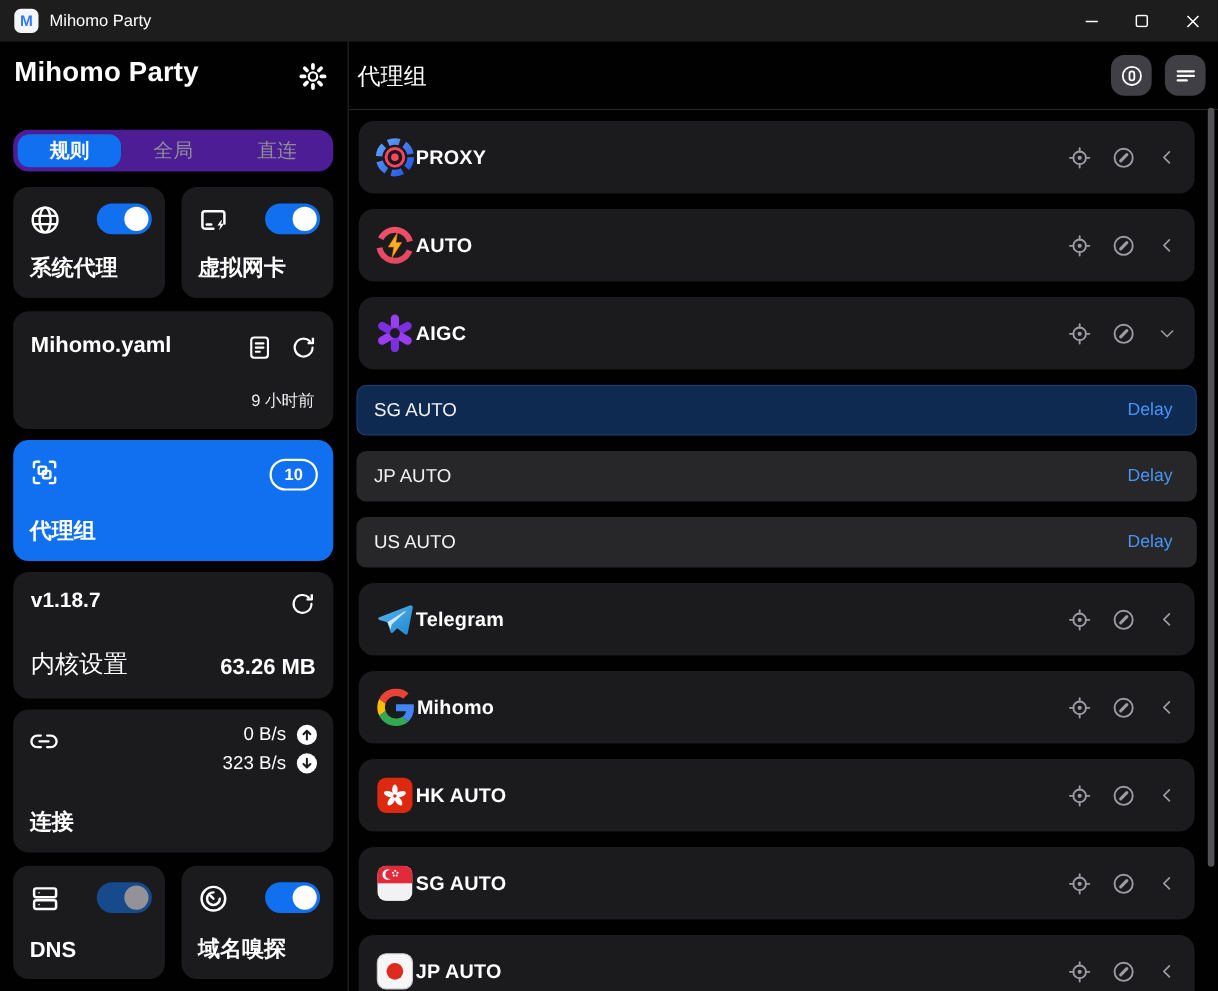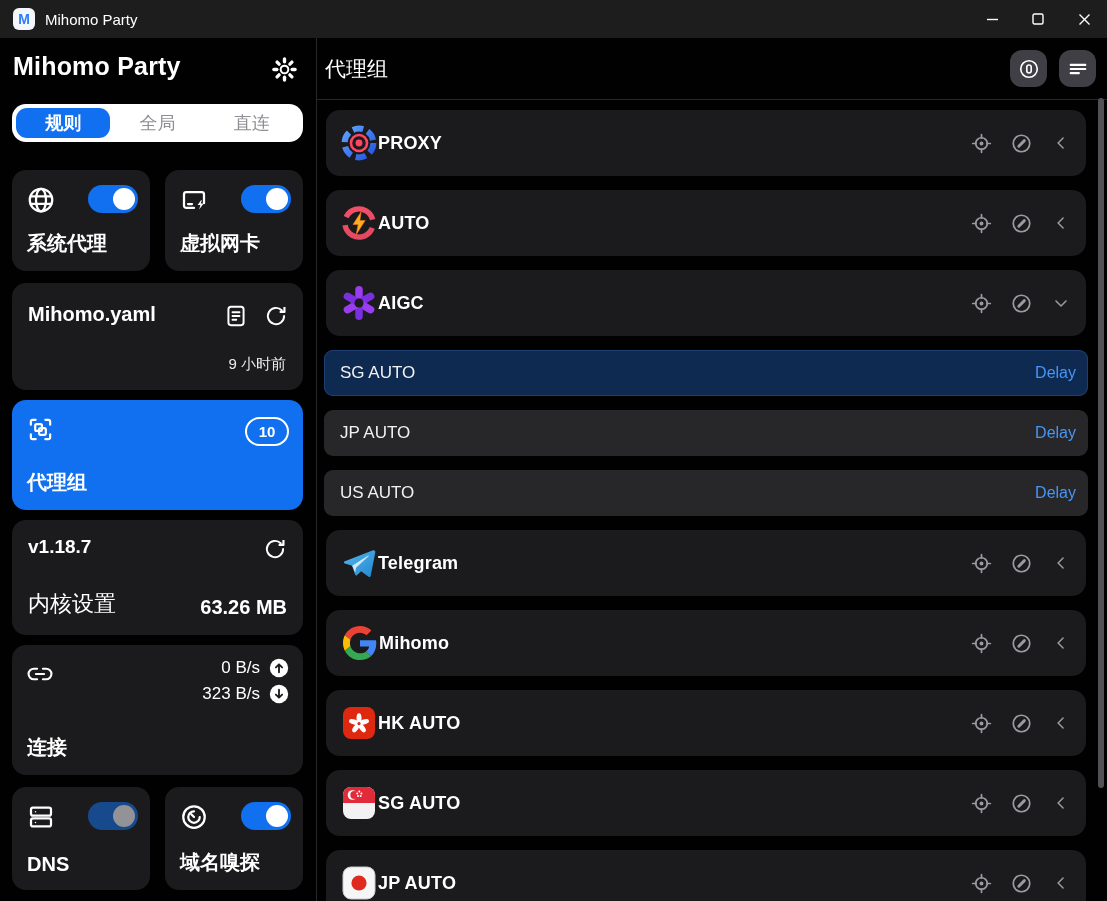--- a/index.html
+++ b/index.html
@@ -15,22 +15,22 @@
     font-weight:bold; font-size:14px; color:#2f7cf6; }
   .tb-title { margin-left:10px; font-size:15px; color:#fff; }
   .winbtns { margin-left:auto; display:flex; height:38px; }
   .winbtn { width:46px; height:38px; display:flex; align-items:center; justify-content:center; }
 
   
   .sidebar { position:absolute; left:0; top:38px; width:316px; height:863px; background:#010101; }
   .sb-title { position:absolute; left:13px; top:14px; font-size:25px; font-weight:bold; letter-spacing:.2px; }
   .gear-btn { position:absolute; right:17px; top:16px; width:30px; height:30px;
     display:flex; align-items:center; justify-content:center; }
-  .tabs { position:absolute; left:12px; top:66px; width:291px; height:38px;
-    background:#ffffff; border-radius:14px; display:flex; padding:4px; }
+  .tabs { position:absolute; left:12px; top:80px; width:291px; height:38px;
+    background:#4c1d95; border-radius:14px; display:flex; padding:4px; }
   .tab { flex:1; display:flex; align-items:center; justify-content:center;
     font-size:18px; color:#8e8e95; border-radius:11px; }
   .tab.active { background:#1170f0; color:#fff; font-weight:bold; }
 
   .card { position:absolute; background:#1b1b1d; border-radius:14px; }
   .c-sysproxy { left:12px; top:132px; width:138px; height:101px; }
   .c-tun      { left:165px; top:132px; width:138px; height:101px; }
   .c-yaml     { left:12px; top:245px; width:291px; height:107px; }
   .c-groups   { left:12px; top:362px; width:291px; height:110px; background:#1170f0; }
   .c-core     { left:12px; top:482px; width:291px; height:115px; }
@@ -78,21 +78,21 @@
     border-radius:14px; display:flex; align-items:center; }
   .grow .gicon { margin-left:15px; width:36px; height:36px; flex:0 0 36px; }
   .grow .gname { margin-left:1px; font-size:18px; font-weight:600; letter-spacing:.2px; }
   .grow .gicons { margin-left:auto; margin-right:13px; display:flex; gap:16px; align-items:center; }
   .gbtn { width:24px; height:24px; display:flex; align-items:center; justify-content:center; }
 
   .nrow { position:absolute; left:7px; width:764px; height:46px; background:#27272a;
     border-radius:9px; display:flex; align-items:center; }
   .nrow.sel { background:#0f2a50; box-shadow:inset 0 0 0 1px #1d3f74; }
   .nrow .nname { margin-left:16px; font-size:17px; color:#f1f1f3; }
-  .nrow .delay { margin-left:auto; margin-right:12px; font-size:16px; color:#4795f7; }
+  .nrow .delay { margin-left:auto; margin-right:22px; font-size:16px; color:#4795f7; }
 
   .scrollbar { position:absolute; right:3px; top:60px; width:6px; height:690px;
     background:#515156; border-radius:3px; }
 
   .stroke-w { stroke:#fff; stroke-width:1.8; fill:none; stroke-linecap:round; stroke-linejoin:round; }
   .stroke-g { stroke:#9b9ba1; stroke-width:1.8; fill:none; stroke-linecap:round; stroke-linejoin:round; }
 </style>
 </head>
 <body>
 

